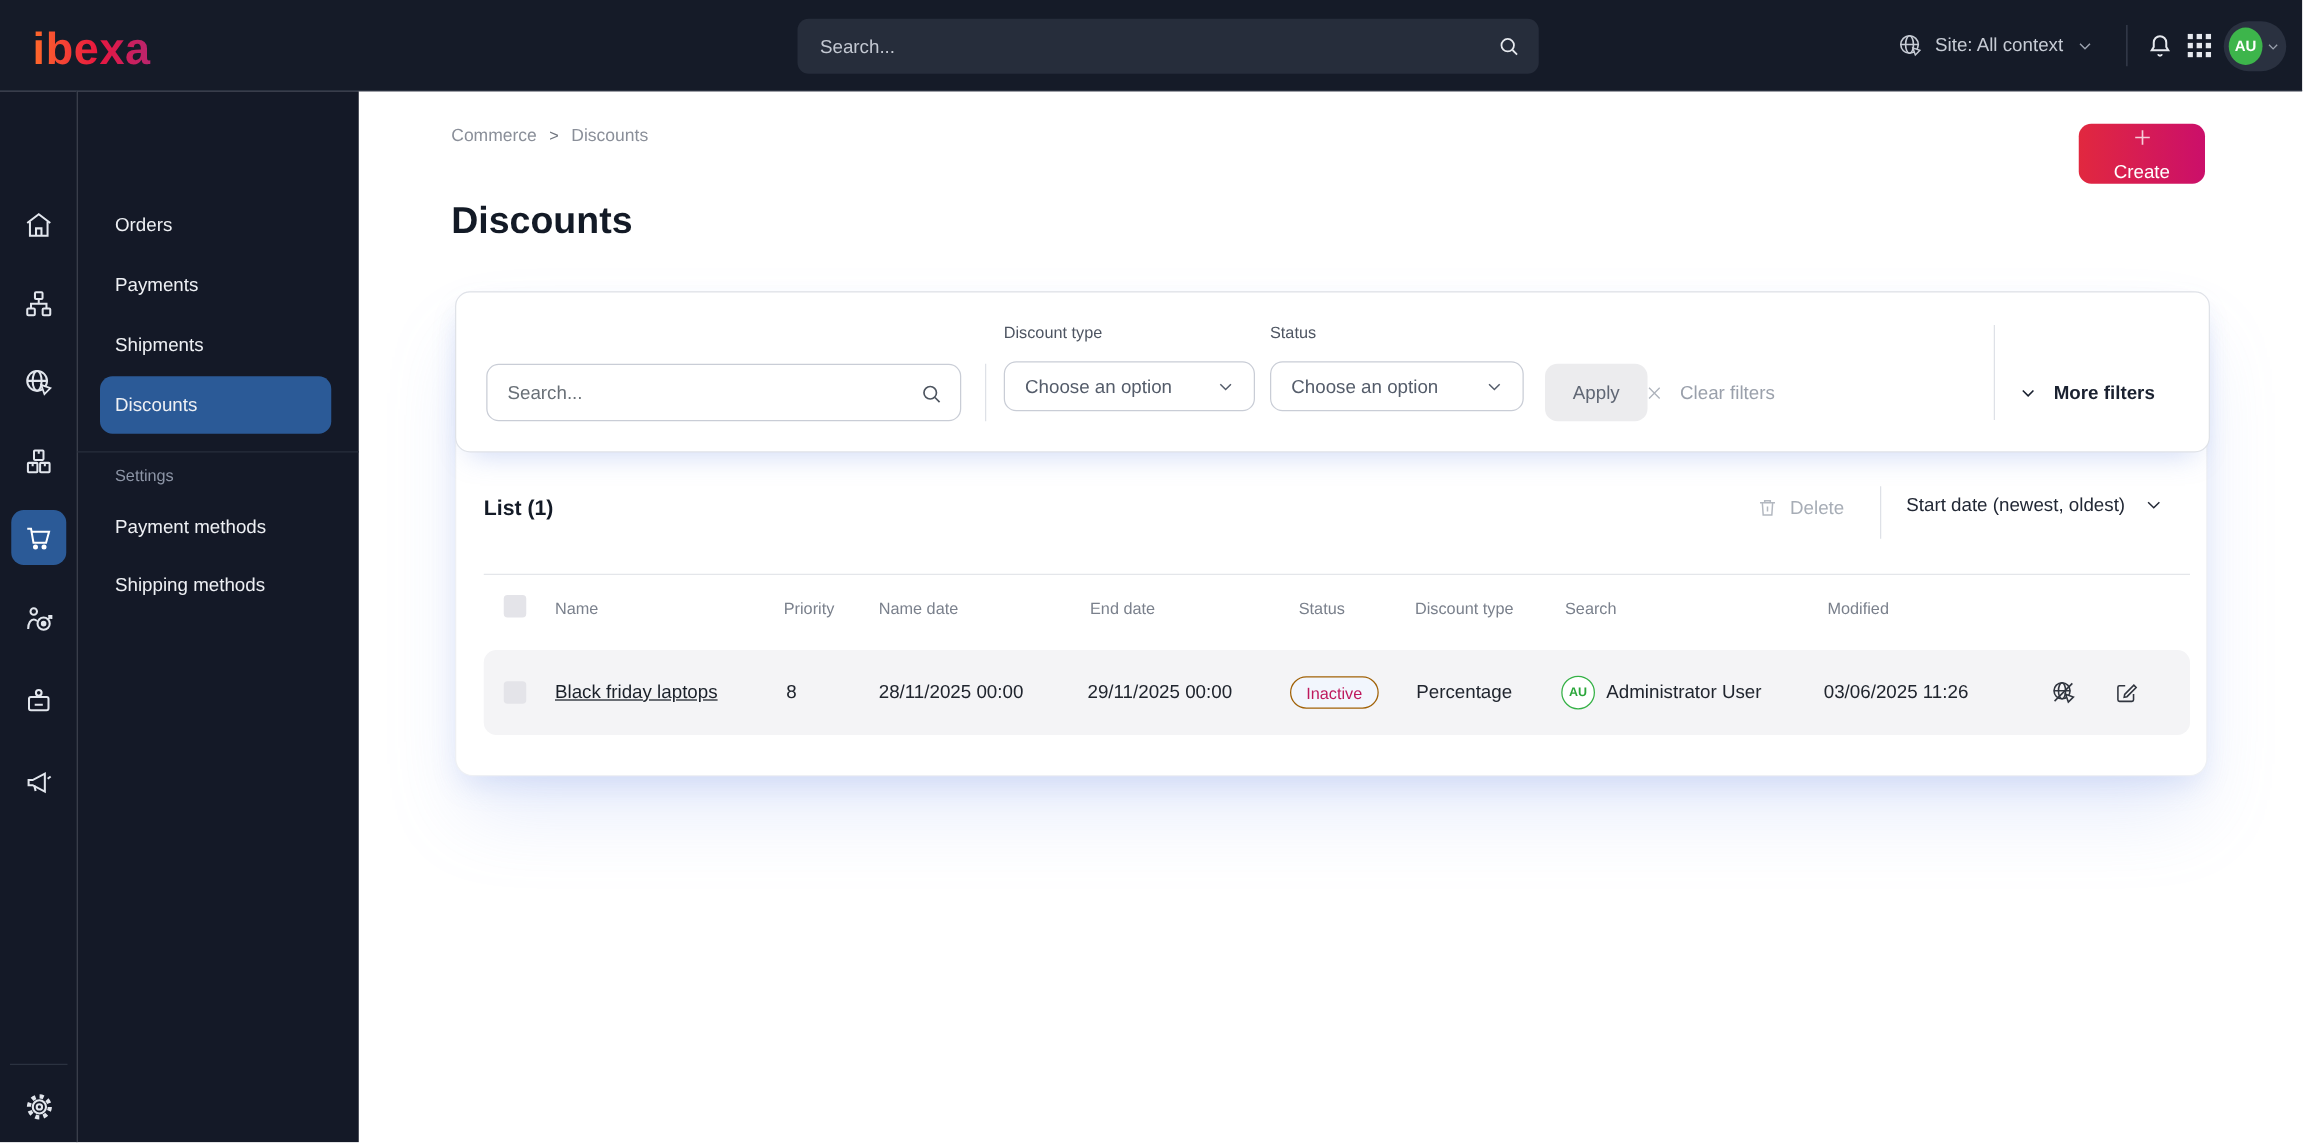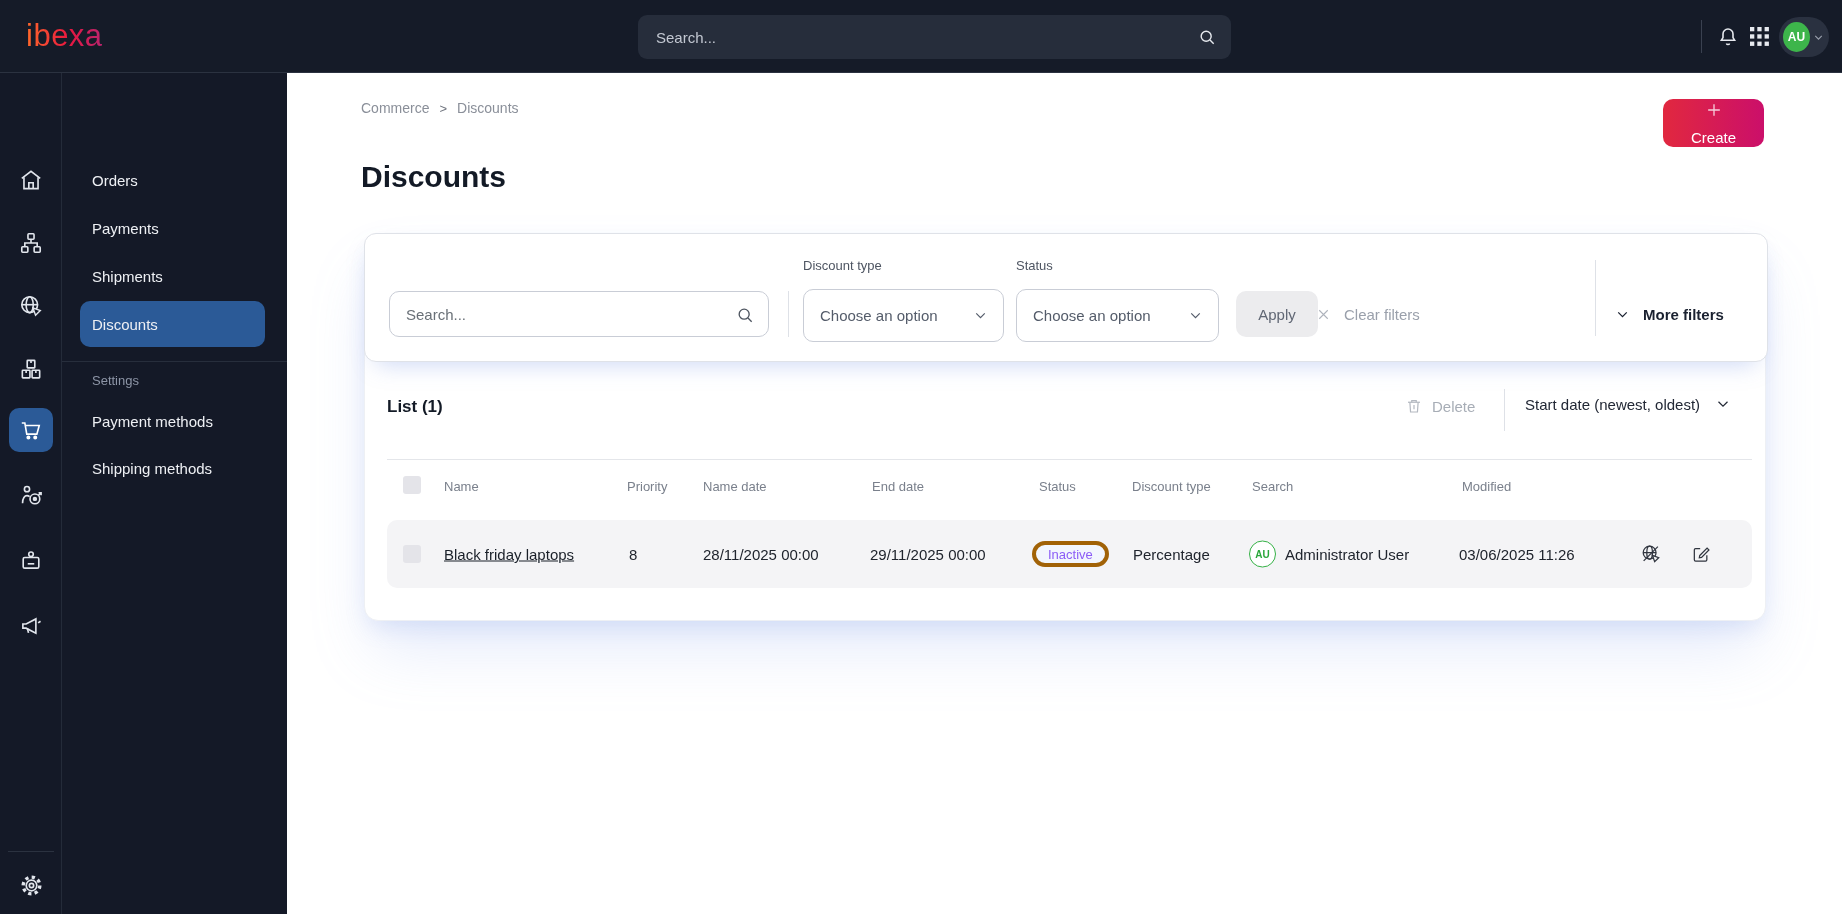--- a/index.html
+++ b/index.html
@@ -2,21 +2,21 @@
 <html><head>
 <meta charset="utf-8">
 <style>
   * { margin:0; padding:0; box-sizing:border-box; }
   html,body { background:#ffffff; }
   body { font-family:"Liberation Sans", sans-serif; }
   .screen { position:relative; width:1842px; height:914px; background:#ffffff; overflow:hidden; }
 
   
   .topbar { position:absolute; left:0; top:0; width:1842px; height:73px; background:#151b28; border-bottom:1px solid #2b3240; z-index:5; }
-  .logo { position:absolute; left:26px; top:18px; font-size:31px; font-weight:normal; letter-spacing:.5px;
+  .logo { position:absolute; left:26px; top:18px; font-size:36px; font-weight:bold; letter-spacing:.5px;
           background:linear-gradient(90deg,#ff6a2a 0%,#e8173f 55%,#b9256f 100%);
           -webkit-background-clip:text; background-clip:text; color:transparent; }
   .topsearch { position:absolute; left:638px; top:15px; width:593px; height:44px; background:#262d3b; border-radius:9px; }
   .topsearch input { position:absolute; inset:0; background:transparent; border:none; outline:none; color:#e8eaef;
                      font-size:15px; padding:0 48px 0 18px; font-family:inherit; }
   .topsearch input::placeholder { color:#c3c8d2; }
   .topsearch .mag { position:absolute; right:14px; top:12px; color:#e6e9ee; }
   .siteblock { position:absolute; left:1518px; top:0; height:73px; display:flex; align-items:center; gap:9px; color:#c6cbd4; font-size:15px; cursor:pointer; }
   .topdiv { position:absolute; left:1701px; top:20px; width:1px; height:33px; background:#3a4150; }
   .topicon { position:absolute; top:0; height:73px; display:flex; align-items:center; color:#e6e9ee; cursor:pointer; }
@@ -57,40 +57,40 @@
 
   .filterbar { position:absolute; left:-1px; top:-1px; width:1404px; height:129px; background:#ffffff; border-radius:12px;
                border:1px solid #dfe2e8; box-shadow:0 14px 22px -12px rgba(110,140,225,.35); z-index:2; }
   .f-search { position:absolute; left:24px; top:57px; width:380px; height:46px; border:1px solid #c9cdd6; border-radius:10px; background:#fff; }
   .f-search input { position:absolute; inset:0; border:none; outline:none; background:transparent; font-size:15px; color:#3a414c;
                     padding:0 44px 0 16px; font-family:inherit; }
   .f-search input::placeholder { color:#697077; }
   .f-search .mag { position:absolute; right:13px; top:13px; color:#4d545f; }
   .vdiv { position:absolute; width:1px; background:#dee1e7; }
   .f-label { position:absolute; top:24px; font-size:13px; color:#4e5562; }
-  .f-select { position:absolute; top:55px; height:53px; border:1px solid #c9cdd6; border-radius:10px; background:#fff;
+  .f-select { position:absolute; top:55px; height:40px; border:1px solid #c9cdd6; border-radius:10px; background:#fff;
               display:flex; align-items:center; justify-content:space-between; padding:0 14px 0 16px; font-size:15px; color:#545c6a; cursor:pointer; }
   .apply-btn { position:absolute; left:871px; top:57px; width:82px; height:46px; background:#ececee; border:none; border-radius:10px;
                color:#606774; font-size:15px; font-family:inherit; cursor:pointer; }
   .clear-grp { position:absolute; left:950px; top:57px; height:46px; display:flex; align-items:center; gap:12px; color:#9aa0ab; font-size:15px; cursor:pointer; }
   .more-grp { position:absolute; left:1249px; top:57px; height:46px; display:flex; align-items:center; gap:12px; color:#1a2130;
               font-size:15px; font-weight:bold; cursor:pointer; }
 
   .list-title { position:absolute; left:22px; top:163px; font-size:17px; font-weight:bold; color:#131a26; }
   .delete-grp { position:absolute; left:1040px; top:163px; display:flex; align-items:center; gap:9px; color:#a7adb6; font-size:15px; cursor:default; }
   .sort-grp { position:absolute; left:1160px; top:161px; display:flex; align-items:center; gap:14px; color:#222835; font-size:15px; cursor:pointer; }
   .headerline { position:absolute; left:22px; top:225px; width:1365px; height:1px; background:#e4e6ea; }
   .hcell { position:absolute; top:245px; font-size:13px; color:#7a808c; }
   .checkbox { width:18px; height:18px; background:#e4e4e9; border-radius:3px; cursor:pointer; }
 
   .row { position:absolute; left:22px; top:286px; width:1365px; height:68px; background:#f4f4f6; border-radius:10px; }
   .rcell { position:absolute; top:50%; transform:translateY(-50%); font-size:15px; color:#20252e; white-space:nowrap; }
   .name-link { text-decoration:underline; color:#1a2029; cursor:pointer; }
-  .badge { display:inline-flex; align-items:center; height:26px; padding:0 12px; border:4px solid #a16207; border-radius:13px;
-           background:#f2f6fd; color:#8b5cf6; font-size:13px; }
+  .badge { display:inline-flex; align-items:center; height:26px; padding:0 12px; border:1px solid #a16207; border-radius:13px;
+           background:#f2f6fd; color:#be185d; font-size:13px; }
   .avatar-row { width:27px; height:27px; border-radius:50%; background:#ffffff; border:1.5px solid #35b146; color:#2aa63a;
                 font-size:10px; font-weight:bold; display:flex; align-items:center; justify-content:center; }
   .rowicon { color:#30353f; cursor:pointer; }
   svg { display:block; }
 </style>
 </head>
 <body>
 
 <div class="screen">
 
@@ -100,20 +100,36 @@
     <div class="topsearch">
       <input type="text" placeholder="Search..." style="">
       <span class="mag">
         <svg width="20" height="20" viewBox="0 0 24 24" fill="none" stroke="currentColor" stroke-width="1.7">
             <circle cx="11" cy="11" r="6"></circle>
             <line x1="15.6" y1="15.6" x2="20" y2="20"></line>
           </svg>
       </span>
     </div>
 
+    <div class="siteblock">
+      <span>
+        <svg width="21" height="21" viewBox="0 0 24 24" fill="none" stroke="currentColor" stroke-width="1.5">
+            <circle cx="11" cy="11" r="8"></circle>
+            <path d="M3 11 H19"></path>
+            <ellipse cx="11" cy="11" rx="3.6" ry="8"></ellipse>
+            <path d="M14 14 L20.5 16.3 L16.3 20.5 Z" fill="#151b28" stroke-width="1.3"></path>
+          </svg>
+      </span>
+      <span>Site: All context</span>
+      <span>
+        <svg width="16" height="16" viewBox="0 0 24 24" fill="none" stroke="#9aa1ad" stroke-width="1.8">
+            <polyline points="6 9 12 15 18 9"></polyline>
+          </svg>
+      </span>
+    </div>
 
     <div class="topdiv"></div>
 
     <div class="topicon" style="left:1716px;">
       <svg width="24" height="24" viewBox="0 0 24 24" fill="none" stroke="currentColor" stroke-width="1.6">
           <path d="M12 4 a5 5 0 0 1 5 5 v3.6 l1.6 2.6 H5.4 L7 12.6 V9 a5 5 0 0 1 5-5 Z"></path>
           <path d="M10.4 18.4 a1.7 1.7 0 0 0 3.2 0"></path>
         </svg>
     </div>
 

